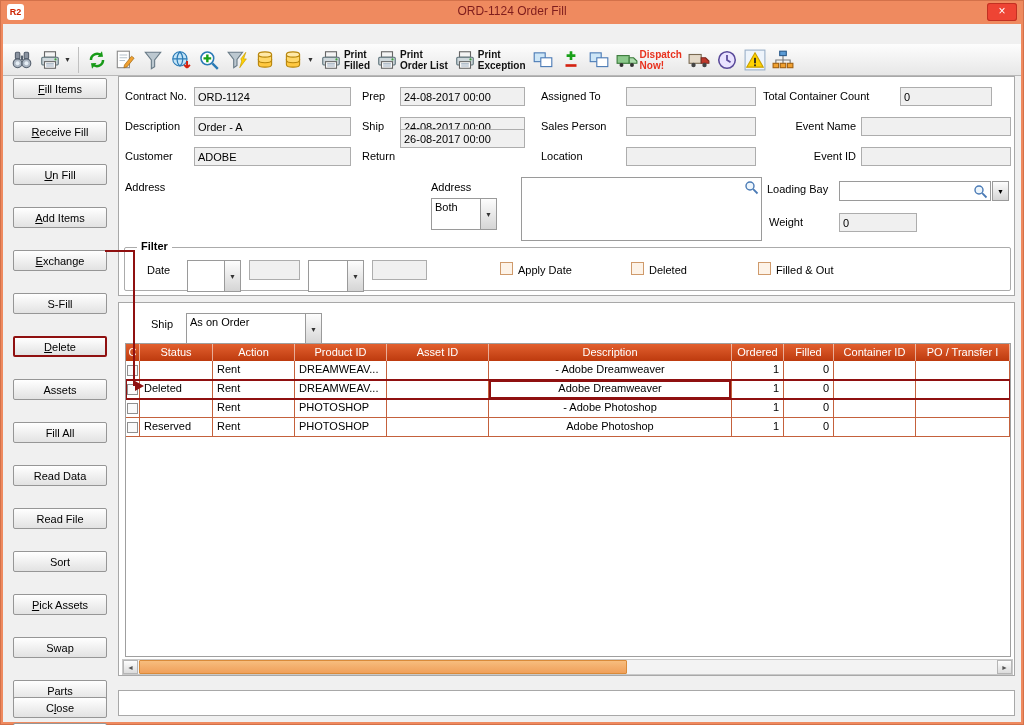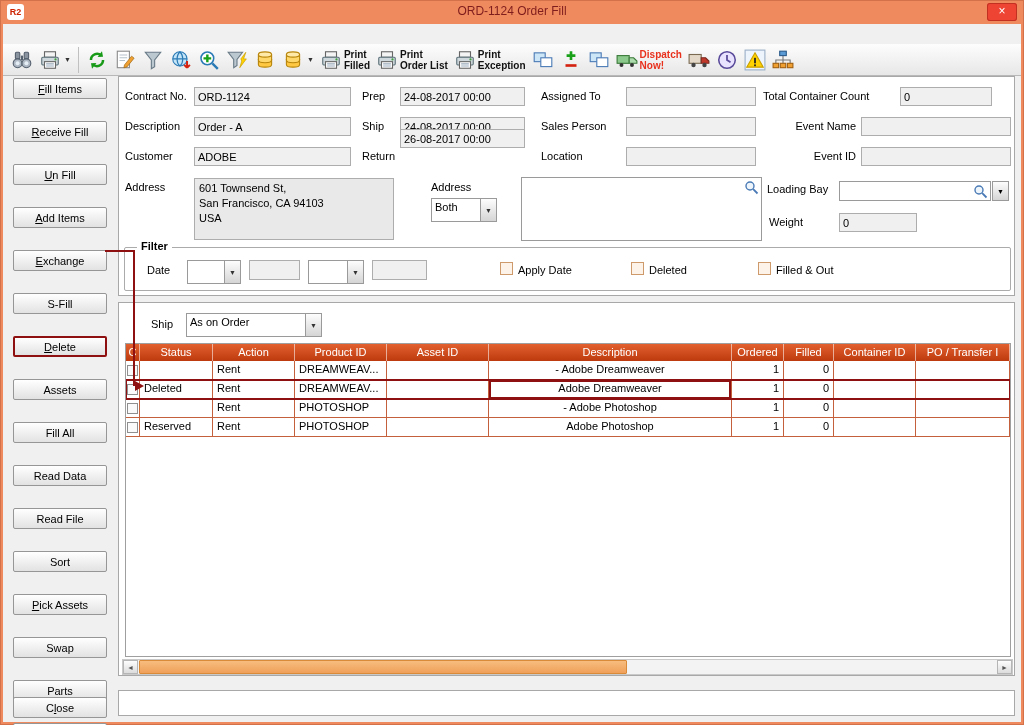--- a/index.html
+++ b/index.html
@@ -33,21 +33,21 @@
 
   
   .upper-panel { position: absolute; left: 115px; top: 52px; width: 897px; height: 220px; background: #fff; border: 1px solid #a8a8a8; }
   .grid-panel  { position: absolute; left: 115px; top: 278px; width: 897px; height: 374px; background: #fff; border: 1px solid #a8a8a8; }
   .status-bar  { position: absolute; left: 115px; top: 666px; width: 897px; height: 26px; background: #fff; border: 1px solid #a8a8a8; }
 
   .lbl { position: absolute; font-size: 11px; color: #000; white-space: nowrap; }
   .fld { position: absolute; height: 19px; background: #f0f0f0; border: 1px solid #adadad; font-size: 11px; padding: 7px 3px; color: #000; }
   .box { position: absolute; background: #e9e9e9; border: 1px solid #adadad; font-size: 11px; padding: 2px 4px; white-space: pre-line; line-height: 15px; }
 
-  .combo { position: absolute; height: 24px; background: #fff; border: 1px solid #9a9a9a; display: flex; }
+  .combo { position: absolute; height: 32px; background: #fff; border: 1px solid #9a9a9a; display: flex; }
   .combo .ct { flex: 1; font-size: 11px; padding: 2px 3px; overflow: hidden; white-space: nowrap; }
   .combo .ca { width: 16px; background: linear-gradient(#fdfdfd, #d5d5d5); border-left: 1px solid #9a9a9a; font-size: 7px; color: #333; display: flex; align-items: center; justify-content: center; }
 
   .mag { position: absolute; width: 15px; height: 15px; }
   .mag svg { width: 15px; height: 15px; display: block; }
 
   .chk { position: absolute; width: 13px; height: 13px; background: #fdf3e8; border: 1px solid #cf9a6b; }
 
   
   .filter-box { position: absolute; left: 5px; top: 170px; width: 887px; height: 44px; border: 1px solid #ababab; border-radius: 2px; }
@@ -375,23 +375,20 @@
       <span class="lbl" style="left:6px;top:13px">Contract No.</span>
       <input class="fld" style="left: 75px; top: 10px; width: 157px;" readonly="" value="ORD-1124">
 
       <span class="lbl" style="left:6px;top:43px">Description</span>
       <input class="fld" style="left: 75px; top: 40px; width: 157px;" readonly="" value="Order - A">
 
       <span class="lbl" style="left:6px;top:73px">Customer</span>
       <input class="fld" style="left: 75px; top: 70px; width: 157px;" readonly="" value="ADOBE">
 
       <span class="lbl" style="left:6px;top:104px">Address</span>
-      <div class="box" style="left:75px;top:101px;width:200px;height:62px">601 Townsend St,
-San Francisco, CA 94103
-USA</div>
 
       <span class="lbl" style="left:243px;top:13px">Prep</span>
       <input class="fld" style="left: 281px; top: 10px; width: 125px;" readonly="" value="24-08-2017 00:00">
 
       <span class="lbl" style="left:243px;top:43px">Ship</span>
       <input class="fld" style="left: 281px; top: 40px; width: 125px;" readonly="" value="24-08-2017 00:00">
 
       <span class="lbl" style="left:243px;top:73px">Return</span>
       <input class="fld" style="left: 281px; top: 52px; width: 125px;" readonly="" value="26-08-2017 00:00">
 

